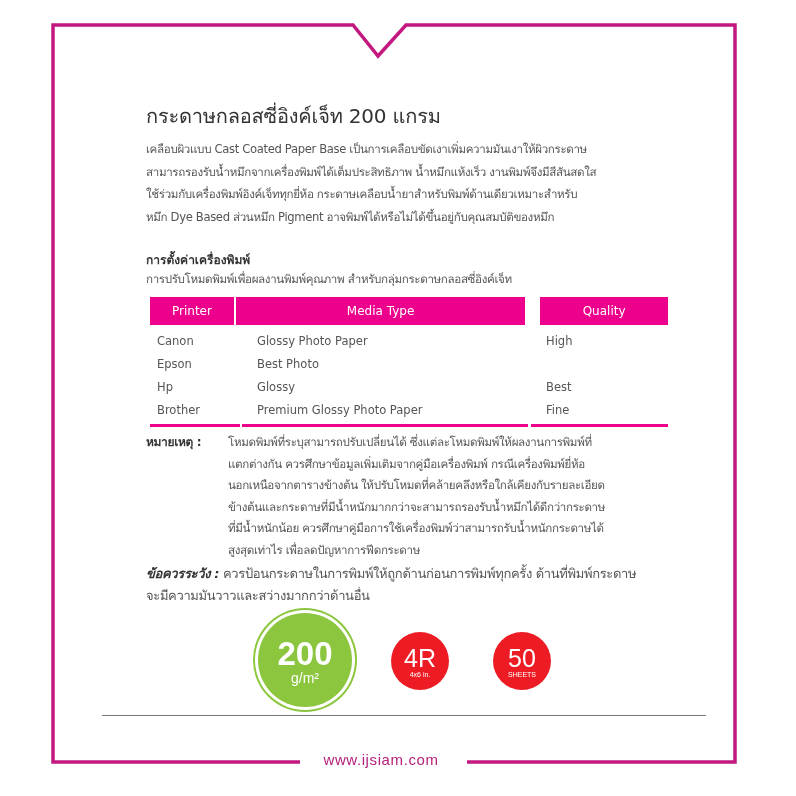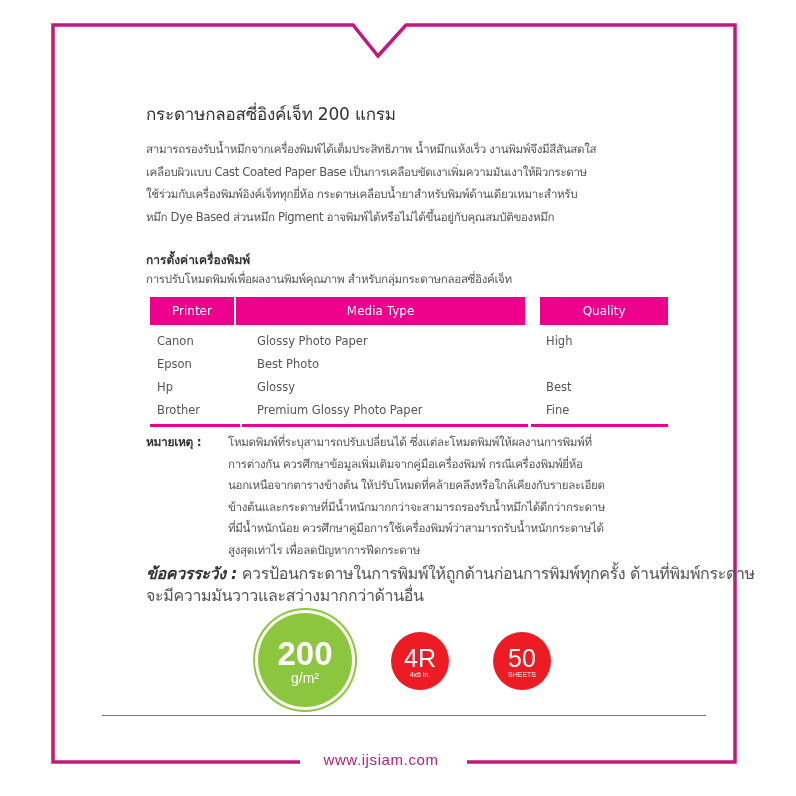--- a/index.html
+++ b/index.html
@@ -1,19 +1,19 @@
 <!DOCTYPE html>
 <html><head>
   <meta charset="utf-8">
   <style>
     html, body { margin: 0; padding: 0; background: #ffffff; }
     body { width: 796px; height: 796px; position: relative; overflow: hidden;
            font-family: "DejaVu Sans", "Liberation Sans", sans-serif; color: #4a4a4a; }
     .frame-svg { position: absolute; left: 0; top: 0; }
-    .title { position: absolute; left: 146px; top: 100px; font-size: 17px; color: #333;
+    .title { position: absolute; left: 146px; top: 100px; font-size: 20px; color: #333;
              letter-spacing: -0.2px; white-space: nowrap; }
     .intro { position: absolute; left: 146px; top: 138px; width: 524px; font-size: 11.6px;
              line-height: 22.5px; color: #555; letter-spacing: -0.35px; }
     .intro div { white-space: nowrap; }
     .settings-title { position: absolute; left: 146px; top: 250px; font-size: 12px; font-weight: bold; color: #333; }
     .settings-sub { position: absolute; left: 146px; top: 270px; font-size: 11.6px; color: #555; white-space: nowrap; letter-spacing: -0.35px; }
     .tbl { position: absolute; left: 150px; top: 297px; width: 518px; }
     .thead { display: flex; height: 28px; }
     .th { background: #ec008c; color: #fff; font-size: 12px; display: flex; align-items: center; justify-content: center; }
     .th.c1 { width: 90px; margin-right: 2px; }
@@ -23,21 +23,21 @@
     .tr { display: flex; height: 23px; align-items: center; font-size: 11.5px; color: #555; }
     .td.c1 { width: 92px; padding-left: 7px; box-sizing: border-box; }
     .td.c2 { width: 289px; padding-left: 15px; box-sizing: border-box; }
     .td.c3 { width: 137px; padding-left: 15px; box-sizing: border-box; }
     .tfoot { display: flex; margin-top: 3px; }
     .tfoot span { height: 3px; background: #ec008c; display: block; }
     .note { position: absolute; left: 146px; top: 432px; width: 530px; font-size: 11.6px; line-height: 21.5px; color: #555; letter-spacing: -0.35px; }
     .note .label { position: absolute; left: 0; top: 0; font-weight: bold; color: #333; font-size: 12px; white-space: nowrap; }
     .note .body { margin-left: 82px; }
     .note .body div { white-space: nowrap; }
-    .caution { position: absolute; left: 146px; top: 563px; width: 530px; font-size: 16px; line-height: 21.5px; color: #555; letter-spacing: -0.35px; }
+    .caution { position: absolute; left: 146px; top: 563px; width: 530px; font-size: 13px; line-height: 21.5px; color: #555; letter-spacing: -0.35px; }
     .caution div { white-space: nowrap; }
     .caution .label { font-weight: bold; font-style: italic; color: #333; }
     .badge { position: absolute; border-radius: 50%; display: flex; flex-direction: column; align-items: center; justify-content: center; color: #fff; font-family: "Liberation Sans", sans-serif; }
     .badge.green { left: 258px; top: 613px; width: 94px; height: 94px; background: #8cc63f; box-shadow: 0 0 0 3px #fff, 0 0 0 5px #8cc63f; }
     .badge.green .big { font-size: 33px; font-weight: bold; line-height: 32px; margin-top: 4px; }
     .badge.green .small { font-size: 14px; line-height: 16px; }
     .badge.red { width: 58px; height: 58px; background: #ed1c24; top: 632px; }
     .badge.red .big { font-size: 25px; line-height: 24px; margin-top: 3px; }
     .badge.red .small { font-size: 7px; line-height: 9px; }
     .badge.r1 { left: 391px; }
@@ -48,22 +48,22 @@
 </head>
 <body>
 
 <svg class="frame-svg" width="796" height="796" viewBox="0 0 796 796">
   <polyline points="300,762 53,762 53,25 353,25 378,56 406,25 735,25 735,762 467,762" fill="none" stroke="#c2187f" stroke-width="3.5" stroke-linejoin="miter"></polyline>
 </svg>
 
 <div class="title">กระดาษกลอสซี่อิงค์เจ็ท 200 แกรม</div>
 
 <div class="intro">
+  <div>เคลือบผิวแบบ Cast Coated Paper Base เป็นการเคลือบขัดเงาเพิ่มความมันเงาให้ผิวกระดาษ</div>
   <div>สามารถรองรับน้ำหมึกจากเครื่องพิมพ์ได้เต็มประสิทธิภาพ น้ำหมึกแห้งเร็ว งานพิมพ์จึงมีสีสันสดใส</div>
-  <div>เคลือบผิวแบบ Cast Coated Paper Base เป็นการเคลือบขัดเงาเพิ่มความมันเงาให้ผิวกระดาษ</div>
   <div>ใช้ร่วมกับเครื่องพิมพ์อิงค์เจ็ททุกยี่ห้อ กระดาษเคลือบน้ำยาสำหรับพิมพ์ด้านเดียวเหมาะสำหรับ</div>
   <div>หมึก Dye Based ส่วนหมึก Pigment อาจพิมพ์ได้หรือไม่ได้ขึ้นอยู่กับคุณสมบัติของหมึก</div>
 </div>
 
 <div class="settings-title">การตั้งค่าเครื่องพิมพ์</div>
 <div class="settings-sub">การปรับโหมดพิมพ์เพื่อผลงานพิมพ์คุณภาพ สำหรับกลุ่มกระดาษกลอสซี่อิงค์เจ็ท</div>
 
 <div class="tbl">
   <div class="thead">
     <div class="th c1">Printer</div>
@@ -95,21 +95,21 @@
     <span style="width:90px;margin-right:2px;"></span>
     <span style="width:286px;margin-right:3px;"></span>
     <span style="width:137px;"></span>
   </div>
 </div>
 
 <div class="note">
   <span class="label">หมายเหตุ :</span>
   <div class="body">
     <div>โหมดพิมพ์ที่ระบุสามารถปรับเปลี่ยนได้ ซึ่งแต่ละโหมดพิมพ์ให้ผลงานการพิมพ์ที่</div>
-    <div>การต่างกัน ควรศึกษาข้อมูลเพิ่มเติมจากคู่มือเครื่องพิมพ์ กรณีเครื่องพิมพ์ยี่ห้อ</div>
+    <div>แตกต่างกัน ควรศึกษาข้อมูลเพิ่มเติมจากคู่มือเครื่องพิมพ์ กรณีเครื่องพิมพ์ยี่ห้อ</div>
     <div>นอกเหนือจากตารางข้างต้น ให้ปรับโหมดที่คล้ายคลึงหรือใกล้เคียงกับรายละเอียด</div>
     <div>ข้างต้นและกระดาษที่มีน้ำหนักมากกว่าจะสามารถรองรับน้ำหมึกได้ดีกว่ากระดาษ</div>
     <div>ที่มีน้ำหนักน้อย ควรศึกษาคู่มือการใช้เครื่องพิมพ์ว่าสามารถรับน้ำหนักกระดาษได้</div>
     <div>สูงสุดเท่าไร เพื่อลดปัญหาการฟีดกระดาษ</div>
   </div>
 </div>
 
 <div class="caution">
   <div><span class="label">ข้อควรระวัง :</span><span> ควรป้อนกระดาษในการพิมพ์ให้ถูกด้านก่อนการพิมพ์ทุกครั้ง ด้านที่พิมพ์กระดาษ</span></div>
   <div>จะมีความมันวาวและสว่างมากกว่าด้านอื่น</div>

